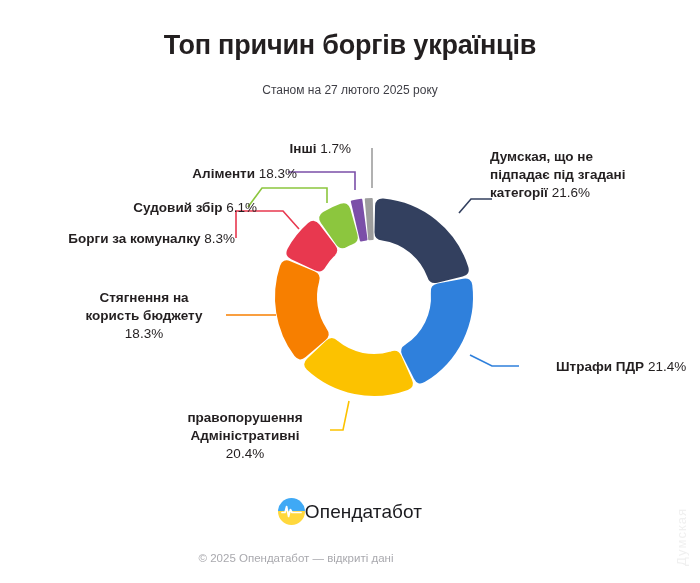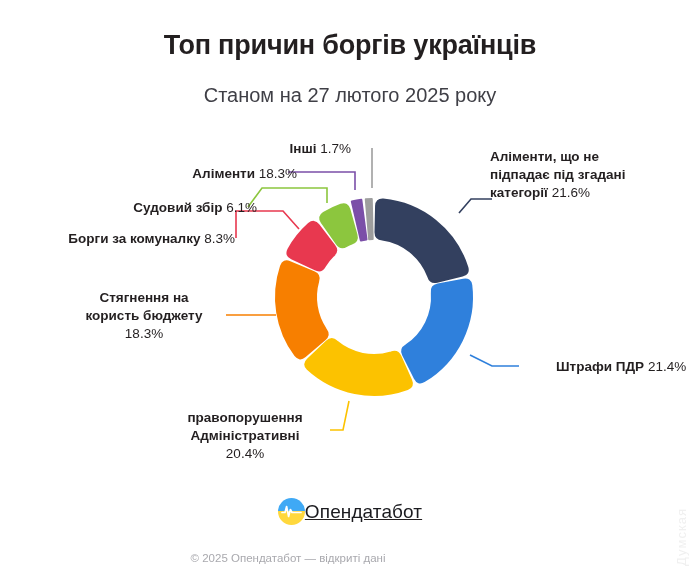--- a/index.html
+++ b/index.html
@@ -33,21 +33,21 @@
     padding-top: 26px;
     font-size: 27px;
     font-weight: bold;
     letter-spacing: -0.2px;
     color: #231f20;
     line-height: 1.15;
   }
   .chart-subtitle {
     margin: 12px;
     padding-top: 11px;
-    font-size: 20px;
+    font-size: 12px;
     font-weight: normal;
     color: #3f3f46;
     line-height: 1.15;
   }
 
   svg.donut {
     position: absolute;
     left: 0;
     top: 0;
     width: 700px;
@@ -78,21 +78,20 @@
   }
 
   .footer-brand {
     position: absolute;
     left: 0;
     width: 700px;
     top: 498px;
     display: flex;
     align-items: center;
     justify-content: center;
-    text-decoration: underline;
   }
   .brand-mark {
     width: 27px;
     height: 27px;
     border-radius: 50%;
     background: linear-gradient(180deg, #3fa9f5 0%, #3fa9f5 48%, #ffd83d 48%, #ffd83d 100%);
     position: relative;
     overflow: hidden;
     flex: 0 0 auto;
   }
@@ -108,20 +107,21 @@
     letter-spacing: 0.1px;
   }
   .footer-copy {
     position: absolute;
     left: 0;
     width: 576px;
     top: 552px;
     text-align: center;
     font-size: 11.5px;
     color: #a9a9ae;
+    padding-left: 8px;
   }
   .watermark {
     position: absolute;
     right: 2px;
     top: 492px;
     width: 24px;
     height: 90px;
     font-size: 13px;
     color: #f0f0f0;
     letter-spacing: 1px;
@@ -190,21 +190,21 @@
     <div class="pc">18.3%</div>
   </div>
 
   <div class="label left wrapped" style="right:370px; top:409px; width:170px;">
     <div class="nm">правопорушення</div>
     <div class="nm">Адміністративні</div>
     <div class="pc">20.4%</div>
   </div>
 
   <div class="label right wrapped" style="left:490px; top:148px; width:185px;">
-    <div class="nm">Аліменти, що не</div>
+    <div class="nm">Думская, що не</div>
     <div class="nm">підпадає під згадані</div>
     <div>
       <span class="nm">категорії</span>
       <span class="pc">21.6%</span>
     </div>
   </div>
 
   <div class="label right" style="left:556px; top:358px;">
     <span class="nm">Штрафи ПДР</span>
     <span class="pc">21.4%</span>

